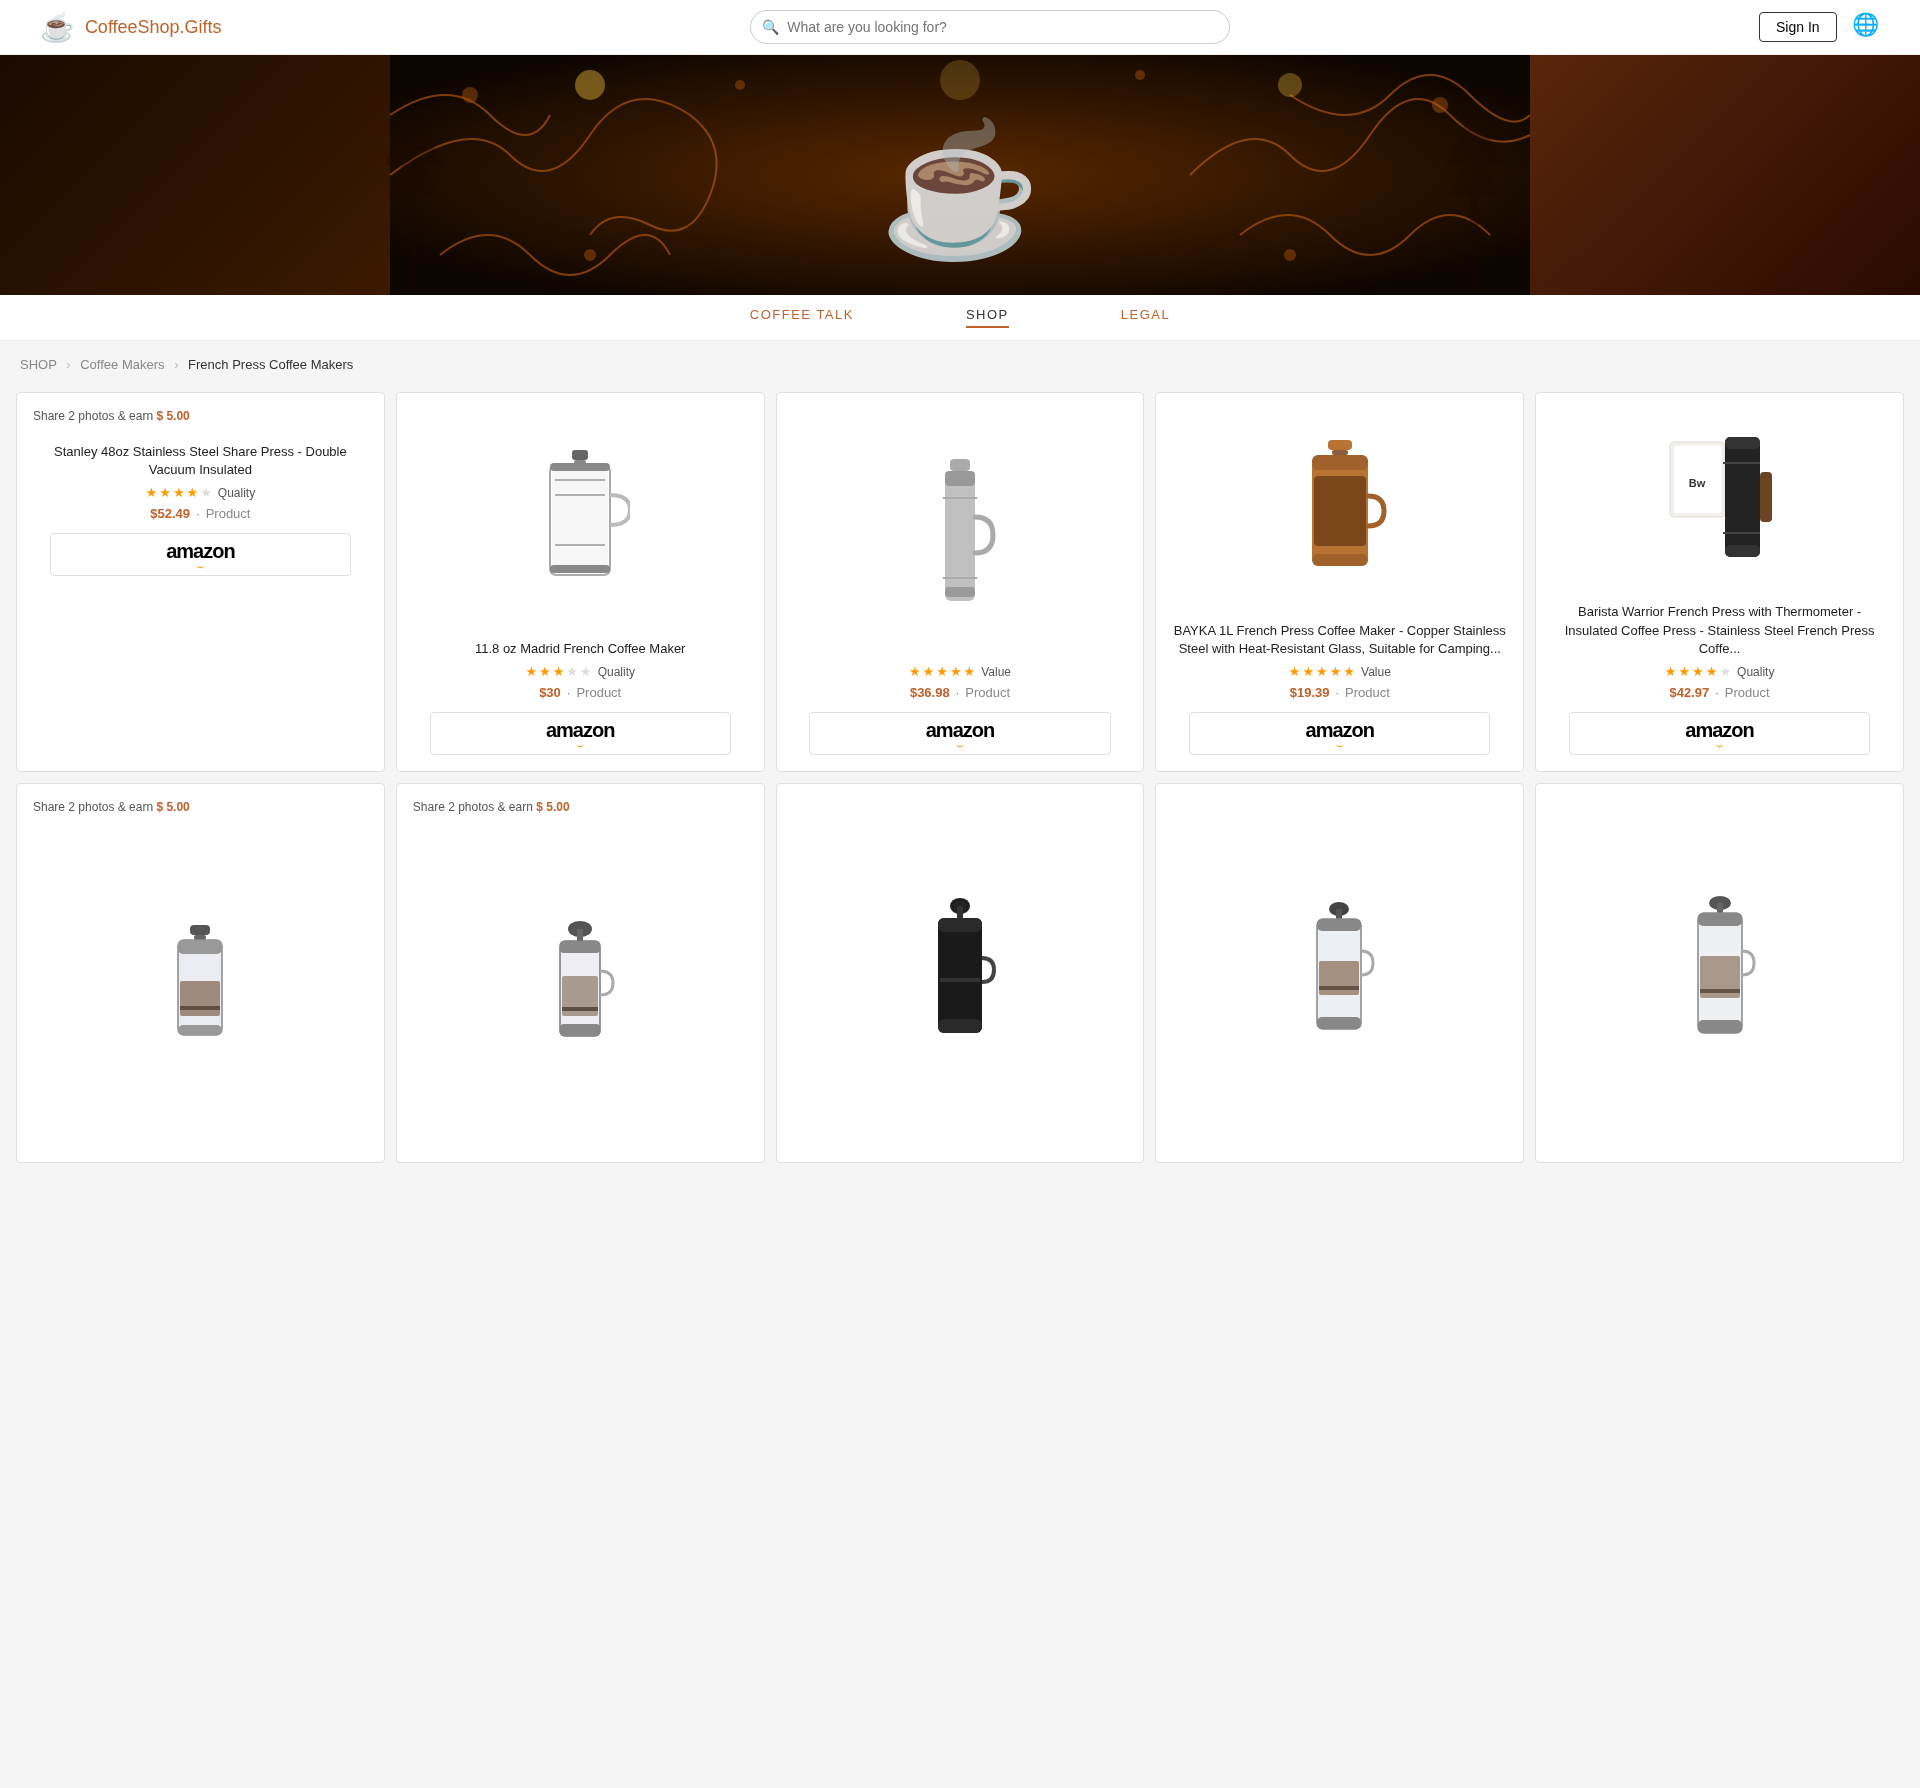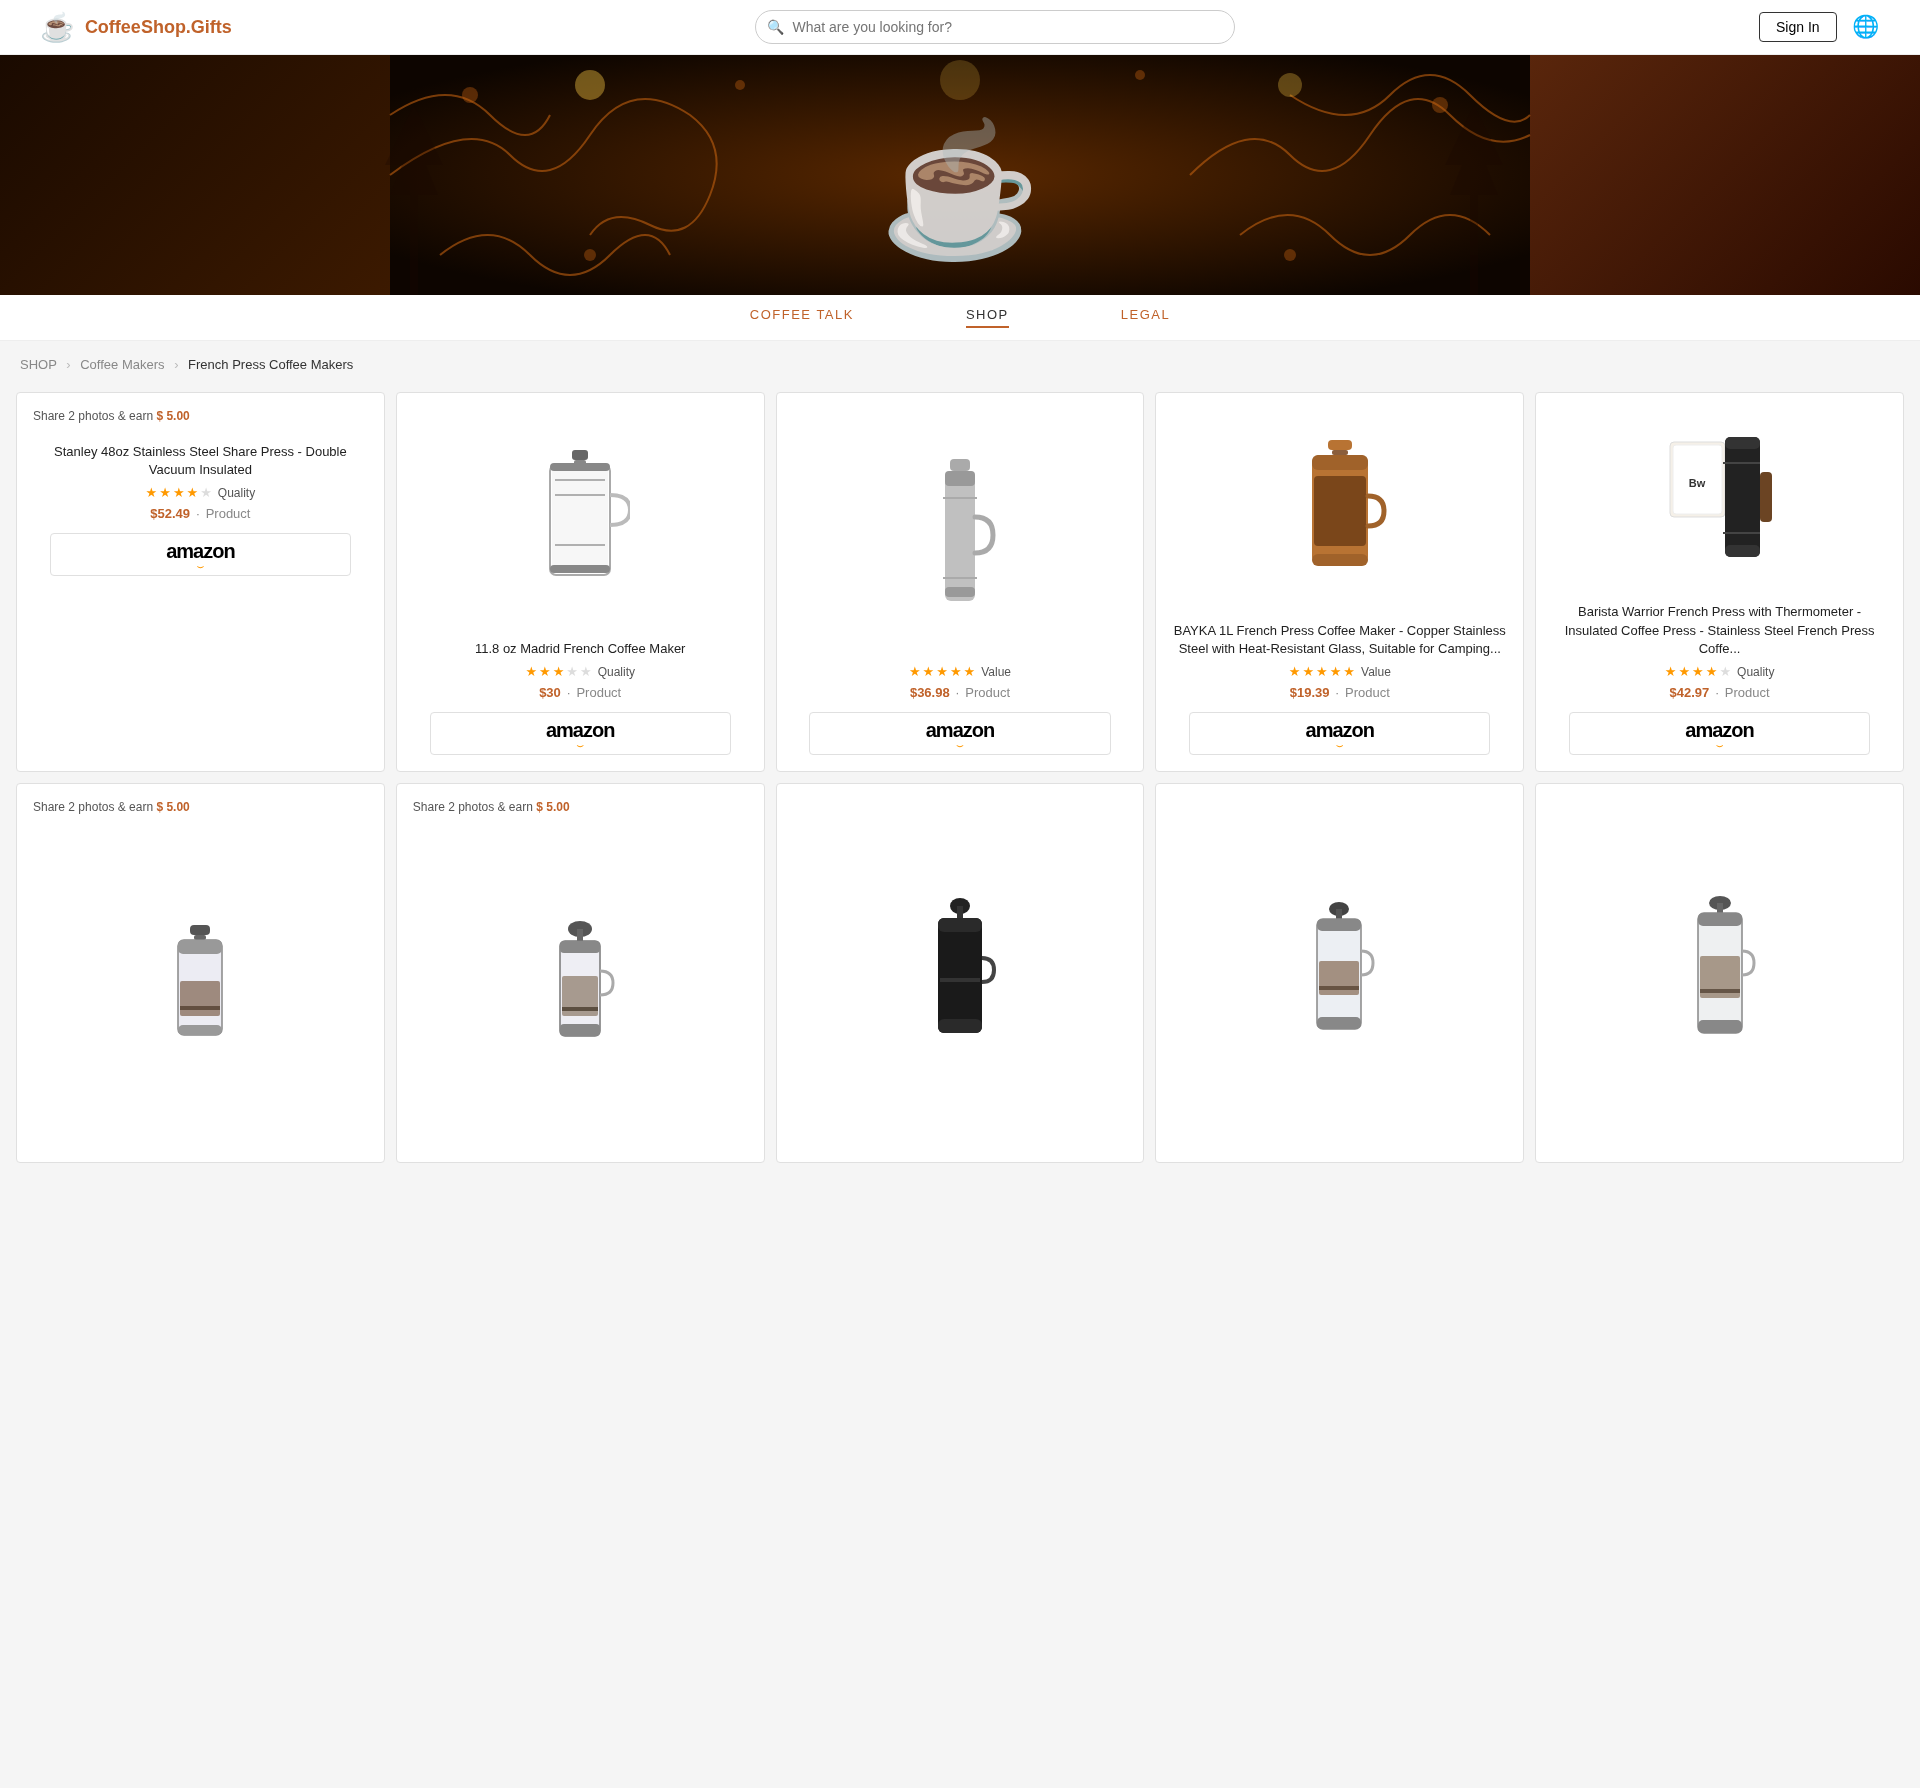--- a/index.html
+++ b/index.html
@@ -18,21 +18,21 @@
       display: flex;
       align-items: center;
       gap: 10px;
       cursor: pointer;
     }
     .logo-icon {
       font-size: 28px;
     }
     .logo-text {
       font-size: 18px;
-      font-weight: bold;
+      font-weight: normal;
       color: #c0622a;
     }
     .search-bar {
       flex: 1;
       max-width: 480px;
       margin: 0 40px;
       position: relative;
     }
     .search-bar input {
       width: 100%;
@@ -45,21 +45,21 @@
     .search-icon-wrap {
       position: absolute;
       left: 12px;
       top: 50%;
       transform: translateY(-50%);
       color: #999;
       font-size: 14px;
     }
     .header-actions {
       display: flex;
-      align-items: center;
+      align-items: flex-start;
       gap: 16px;
     }
     .sign-in-btn {
       border: 1px solid #333;
       background: #fff;
       padding: 6px 16px;
       border-radius: 4px;
       font-size: 14px;
       cursor: pointer;
     }

